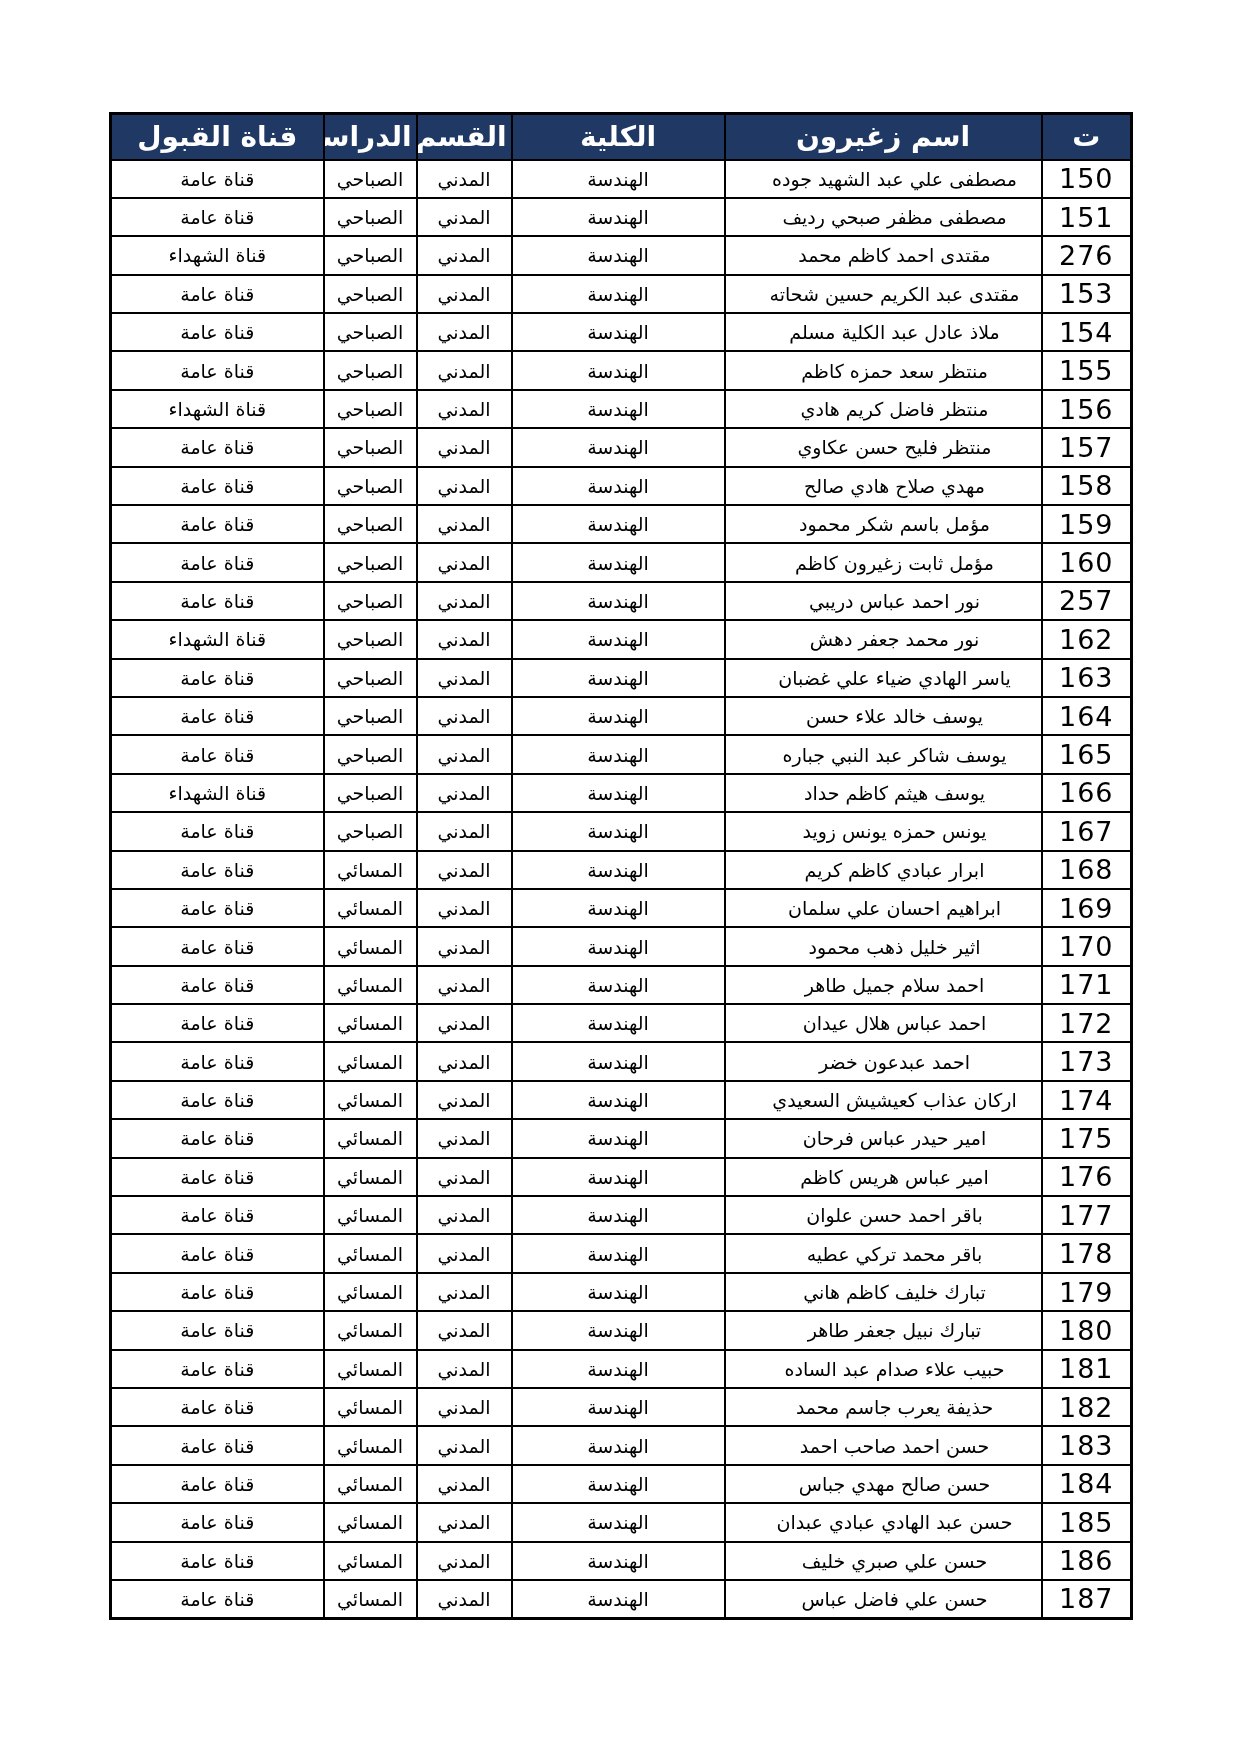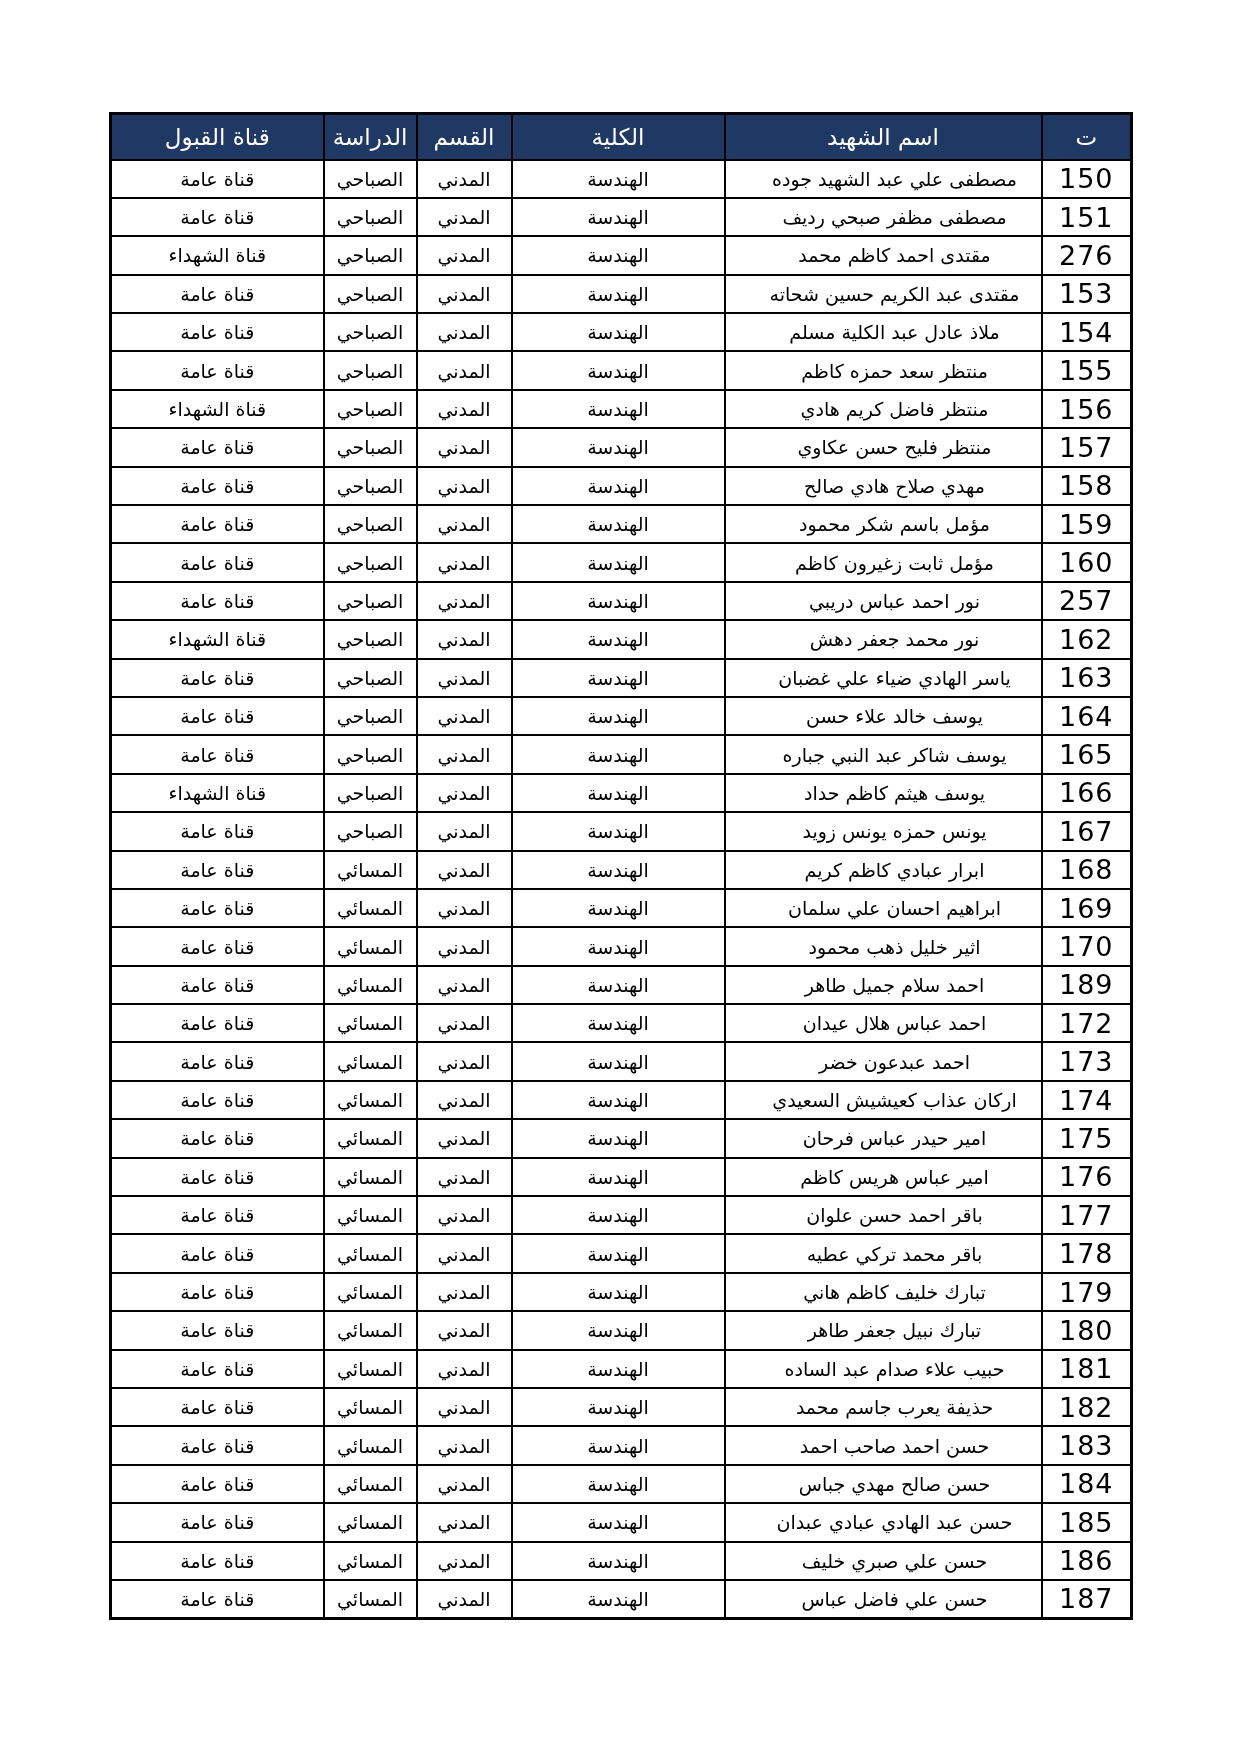--- a/index.html
+++ b/index.html
@@ -35,22 +35,22 @@
     vertical-align: middle;
     overflow: hidden;
     white-space: nowrap;
   }
   table.students-table thead tr {
     height: 46px;
   }
   table.students-table th {
     background: var(--header-bg, #1F3864);
     color: var(--header-text, #fff);
-    font-size: 23px;
-    font-weight: normal;
+    font-size: 28px;
+    font-weight: bold;
   }
   table.students-table tbody tr {
     height: 38.4px;
   }
   table.students-table td {
     color: #000;
     font-size: 19px;
     background: #ffffff;
   }
   table.students-table td.cell-id {
@@ -72,21 +72,21 @@
         <col style="width:90px">
         <col style="width:317px">
         <col style="width:213px">
         <col style="width:95px">
         <col style="width:93px">
         <col style="width:213px">
       </colgroup>
       <thead>
         <tr>
           <th>ت</th>
-          <th>اسم الشهيد</th>
+          <th>اسم زغيرون</th>
           <th>الكلية</th>
           <th>القسم</th>
           <th>الدراسة</th>
           <th>قناة القبول</th>
         </tr>
       </thead>
       <tbody>
           <tr>
             <td class="cell-id">150</td>
             <td class="cell-name">مصطفى علي عبد الشهيد جوده</td>
@@ -249,21 +249,21 @@
           </tr>
           <tr>
             <td class="cell-id">170</td>
             <td class="cell-name">اثير خليل ذهب محمود</td>
             <td class="cell-college">الهندسة</td>
             <td class="cell-dept">المدني</td>
             <td class="cell-study">المسائي</td>
             <td class="cell-channel">قناة عامة</td>
           </tr>
           <tr>
-            <td class="cell-id">189</td>
+            <td class="cell-id">171</td>
             <td class="cell-name">احمد سلام جميل طاهر</td>
             <td class="cell-college">الهندسة</td>
             <td class="cell-dept">المدني</td>
             <td class="cell-study">المسائي</td>
             <td class="cell-channel">قناة عامة</td>
           </tr>
           <tr>
             <td class="cell-id">172</td>
             <td class="cell-name">احمد عباس هلال عيدان</td>
             <td class="cell-college">الهندسة</td>

